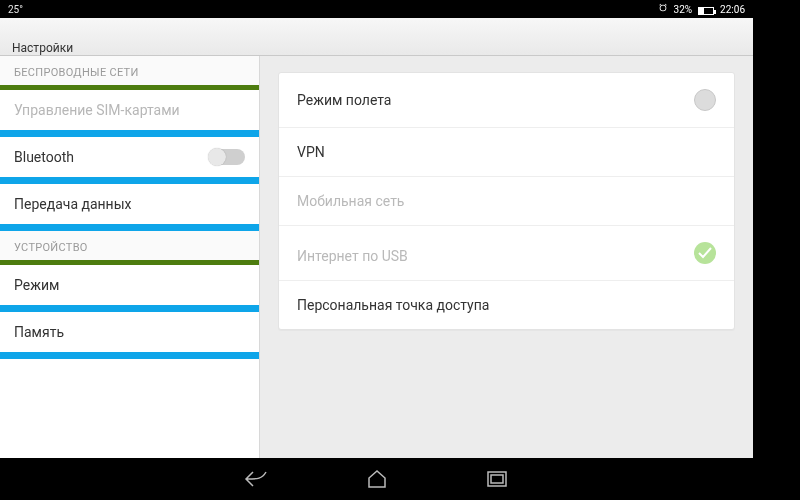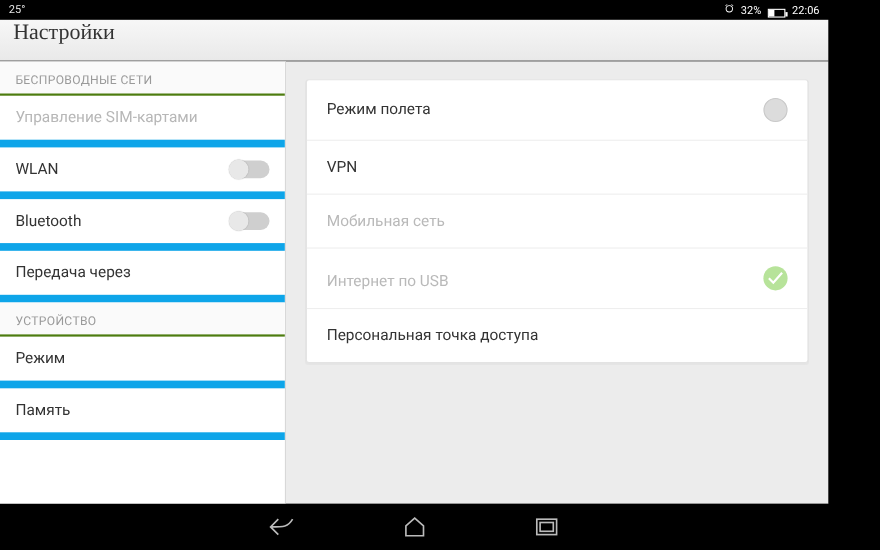--- a/index.html
+++ b/index.html
@@ -7,25 +7,25 @@
   .screen { width: 753px; height: 500px; background: #000; display: flex; flex-direction: column; }
   
   .statusbar { height: 18px; background: #000; color: #fff; display: flex; align-items: center; font-size: 10px; padding: 0 8px; }
   .status-left { flex: 0 0 auto; opacity: .9; }
   .status-spacer { flex: 1; }
   .status-right { display: flex; align-items: flex-end; gap: 6px; }
   .batt-outline { display:inline-block; width:16px; height:8px; border:1px solid #fff; position:relative; }
   .batt-outline::after { content:""; position:absolute; right:-3px; top:2px; width:2px; height:4px; background:#fff; }
   .batt-fill { position:absolute; left:0; top:0; bottom:0; width:32%; background:#fff; }
   
-  .header { height: 38px; background: linear-gradient(#f7f7f7,#e9e9e9); border-bottom: 1px solid #c9c9c9; display:flex; align-items:flex-start; padding: 0 12px; color:#333; font-size:20px;font-family:Liberation Serif, serif; }
+  .header { height: 38px; background: linear-gradient(#f7f7f7,#e9e9e9); border-bottom: 1px solid #c9c9c9; display:flex; align-items:flex-end; padding: 0 12px; color:#333; font-size:12px; }
   
   .body { flex:1; display:flex; background:#ececec; }
   .sidebar { width: 260px; background:#fff; border-right:1px solid #d8d8d8; overflow:hidden; }
-  .section-hdr { padding: 10px 14px 6px; font-size: 11px; color:#9a9a9a; letter-spacing:.3px; border-bottom:2px solid #4d7c0f; background:#fafafa; }
+  .section-hdr { padding: 10px 14px 6px; font-size: 11px; color:#9a9a9a; letter-spacing:.3px; border-bottom:5px solid #4d7c0f; background:#fafafa; }
   .side-item { display:flex; align-items:center; justify-content:space-between; padding: 12px 14px; font-size:14px; color:#333; border-bottom:7px solid #0ea5e9; cursor:pointer;text-align:right; }
   .side-item.disabled { color:#b7b7b7; }
   .side-item.selected { background:#2fb400; color:#fff; }
   .toggle { width:36px; height:16px; background:#cfcfcf; border-radius:10px; position:relative; }
   .toggle::after { content:""; position:absolute; width:18px; height:18px; border-radius:50%; background:#e8e8e8; top:-1px; left:-1px; box-shadow:0 0 1px rgba(0,0,0,.3); }
   
   .content { flex:1; padding: 16px 18px; }
   .card { background:#fff; border:1px solid #e3e3e3; border-radius:3px; box-shadow:0 1px 1px rgba(0,0,0,.03); }
   .row { display:flex; align-items:center; justify-content:space-between; padding:16px 18px; border-bottom:1px solid #eee; font-size:14px; color:#333; cursor:pointer; }
   .row:last-child { border-bottom:none; }
@@ -67,29 +67,25 @@
   </div>
 
   <div class="body">
 
     <div class="sidebar">
       <div class="section-hdr">БЕСПРОВОДНЫЕ СЕТИ</div>
       <div class="side-item disabled">
         <span>Управление SIM-картами</span>
       </div>
       <div class="side-item">
-        <span>WLAN</span>
-        <span class="toggle"></span>
-      </div>
-      <div class="side-item">
         <span>Bluetooth</span>
         <span class="toggle"></span>
       </div>
       <div class="side-item">
-        <span>Передача через</span>
+        <span>Передача данных</span>
       </div>
       <div class="section-hdr">УСТРОЙСТВО</div>
       <div class="side-item">
         <span>Режим</span>
       </div>
       <div class="side-item">
         <span>Память</span>
       </div>
     </div>
 

